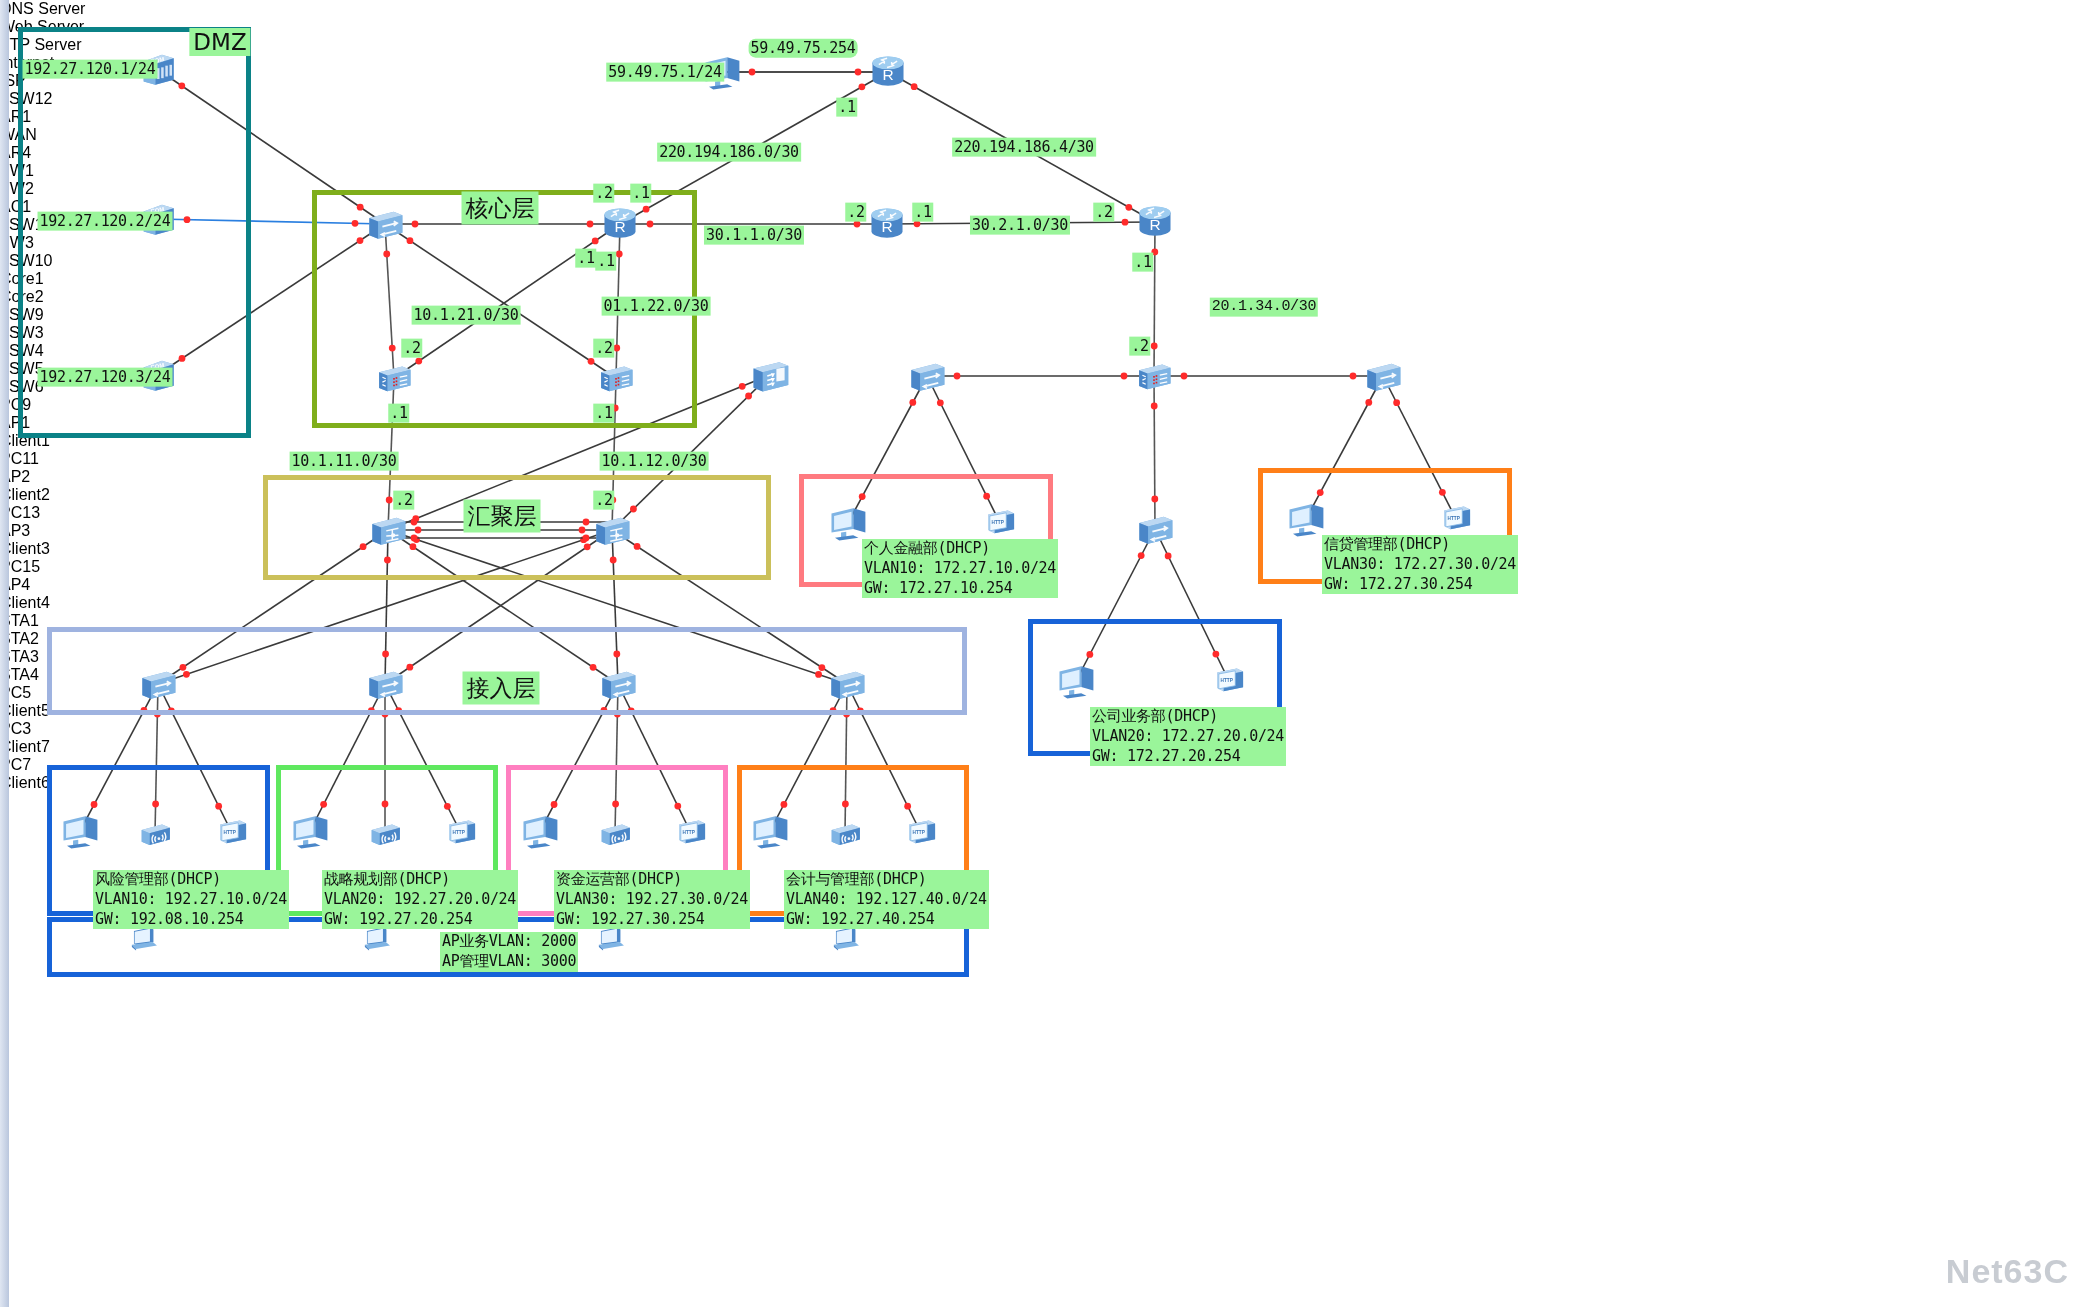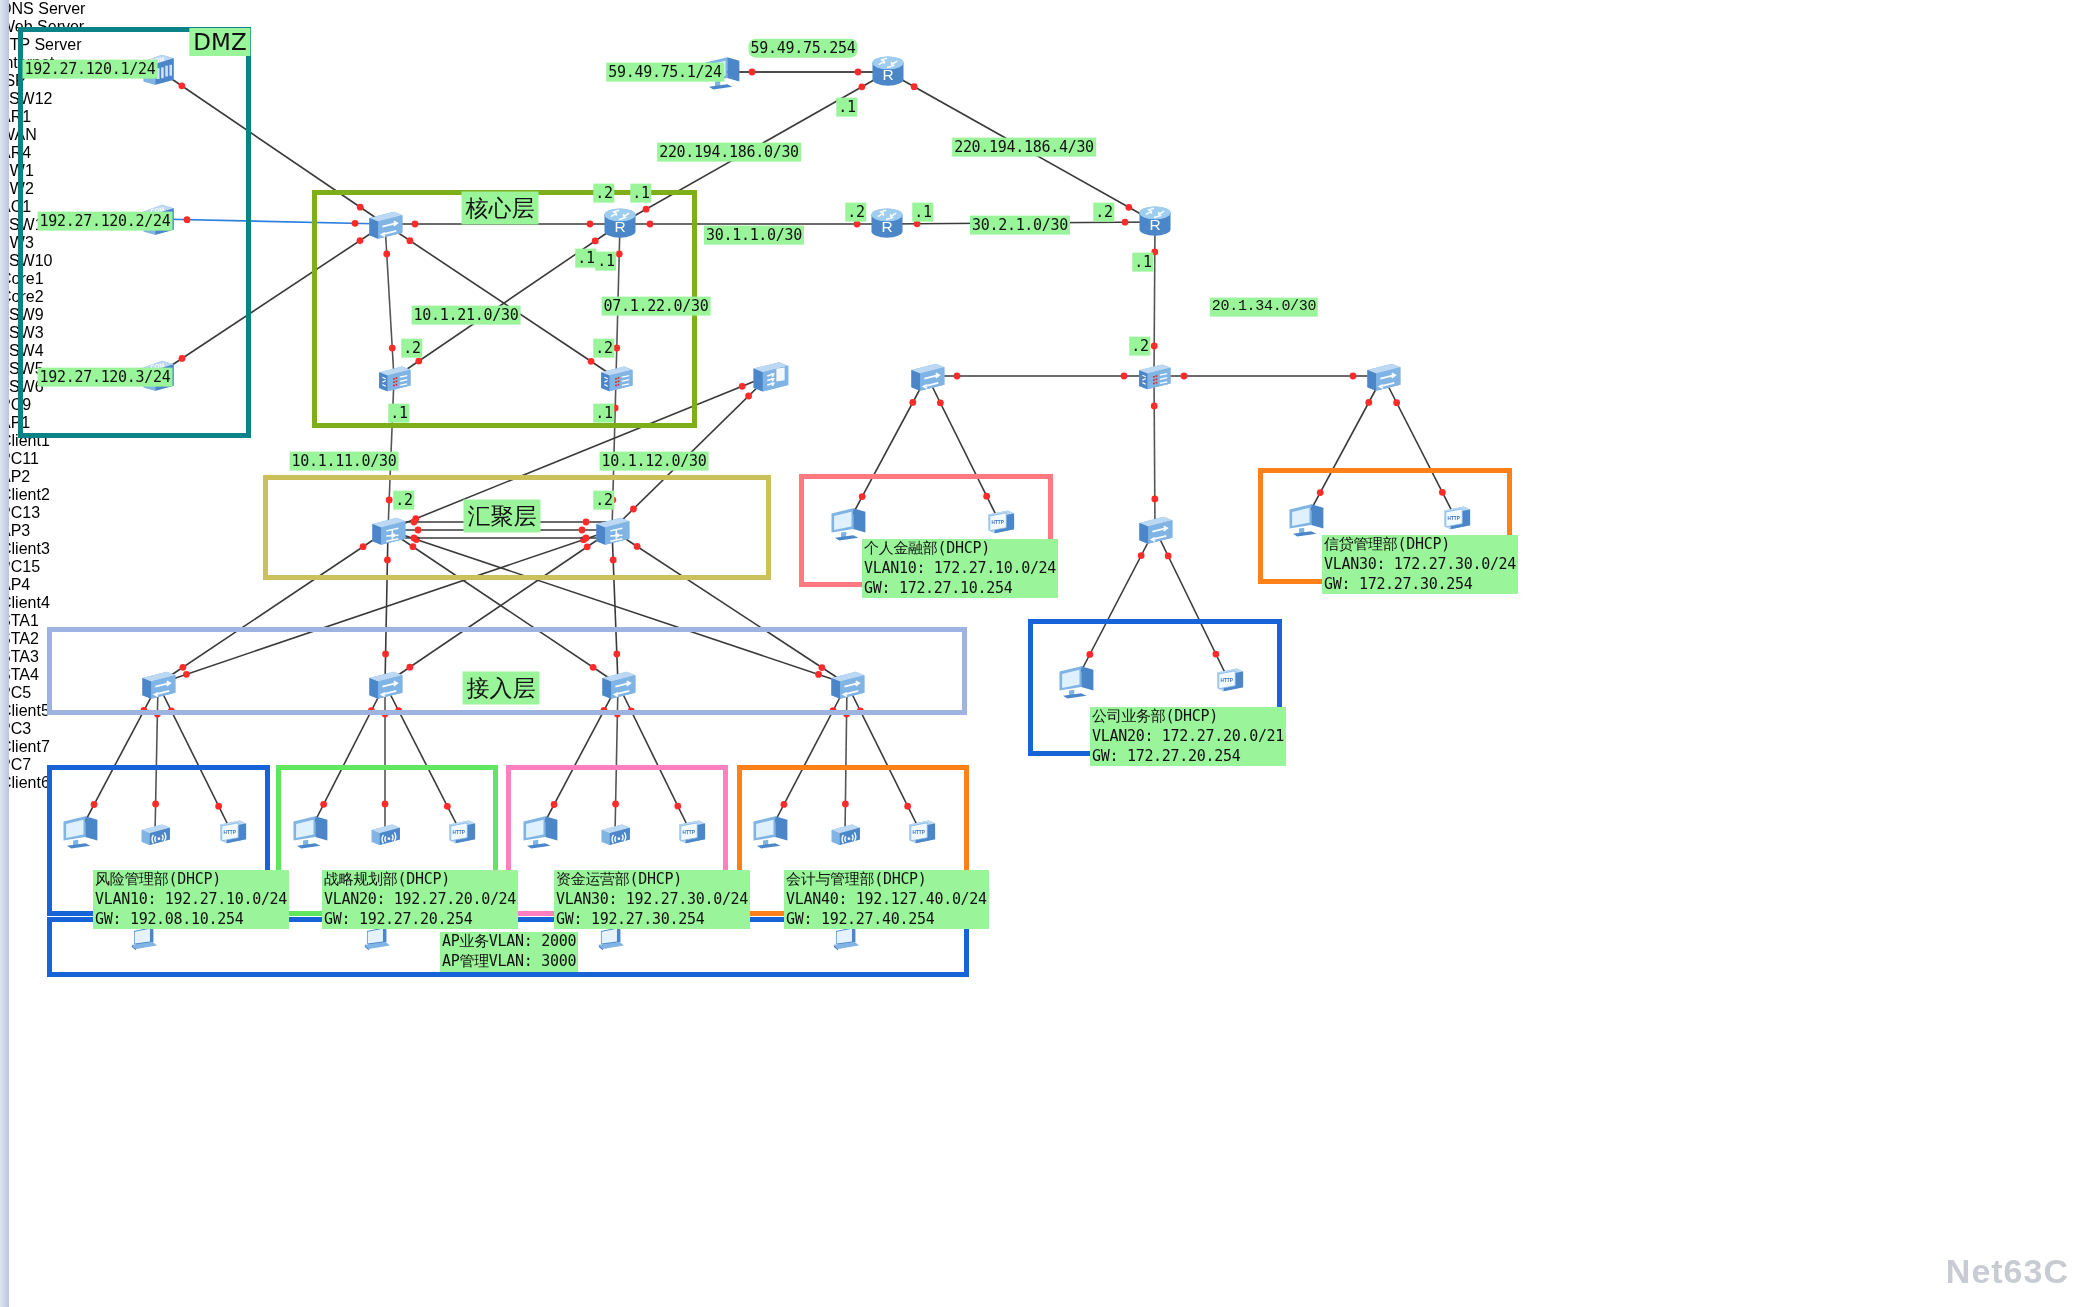--- a/index.html
+++ b/index.html
@@ -889,21 +889,21 @@
       <div class="ipl" style="left: 856px; top: 212px;">.2</div>
       <div class="ipl" style="left: 923px; top: 212px;">.1</div>
       <div class="ipl" style="left: 1104px; top: 212px;">.2</div>
       <div class="ipl" style="left: 754px; top: 235px;">30.1.1.0/30</div>
       <div class="ipl" style="left: 1020px; top: 225px;">30.2.1.0/30</div>
       <div class="ipl" style="left: 1143px; top: 262px;">.1</div>
       <div class="ipl" style="left: 1264px; top: 307px; font-family: Liberation Mono, monospace;">20.1.34.0/30</div>
       <div class="ipl" style="left: 586px; top: 258px;">.1</div>
       <div class="ipl" style="left: 606px; top: 261px;">.1</div>
       <div class="ipl" style="left: 466px; top: 315px;">10.1.21.0/30</div>
-      <div class="ipl" style="left: 656px; top: 306px;">07.1.22.0/30</div>
+      <div class="ipl" style="left: 656px; top: 306px;">01.1.22.0/30</div>
       <div class="ipl" style="left: 412px; top: 348px;">.2</div>
       <div class="ipl" style="left: 604px; top: 348px;">.2</div>
       <div class="ipl" style="left: 1140px; top: 346px;">.2</div>
       <div class="ipl" style="left: 399px; top: 413px;">.1</div>
       <div class="ipl" style="left: 604px; top: 413px;">.1</div>
       <div class="ipl" style="left: 344px; top: 461px;">10.1.11.0/30</div>
       <div class="ipl" style="left: 654px; top: 461px;">10.1.12.0/30</div>
       <div class="ipl" style="left: 404px; top: 500px;">.2</div>
       <div class="ipl" style="left: 604px; top: 500px;">.2</div>
     </div>
@@ -917,21 +917,21 @@
       <div class="ipl ml" style="left: 554px; top: 870px;">资金运营部(DHCP)
 VLAN30: 192.27.30.0/24
 GW: 192.27.30.254</div>
       <div class="ipl ml" style="left: 784px; top: 870px;">会计与管理部(DHCP)
 VLAN40: 192.127.40.0/24
 GW: 192.27.40.254</div>
       <div class="ipl ml" style="left: 862px; top: 539px;">个人金融部(DHCP)
 VLAN10: 172.27.10.0/24
 GW: 172.27.10.254</div>
       <div class="ipl ml" style="left: 1090px; top: 707px;">公司业务部(DHCP)
-VLAN20: 172.27.20.0/21
+VLAN20: 172.27.20.0/24
 GW: 172.27.20.254</div>
       <div class="ipl ml" style="left: 1322px; top: 535px;">信贷管理部(DHCP)
 VLAN30: 172.27.30.0/24
 GW: 172.27.30.254</div>
       <div class="ipl ml" style="left: 440px; top: 932px;">AP业务VLAN: 2000
 AP管理VLAN: 3000</div>
     </div>
   <div class="wm">Net63C</div>
 </div>
 

